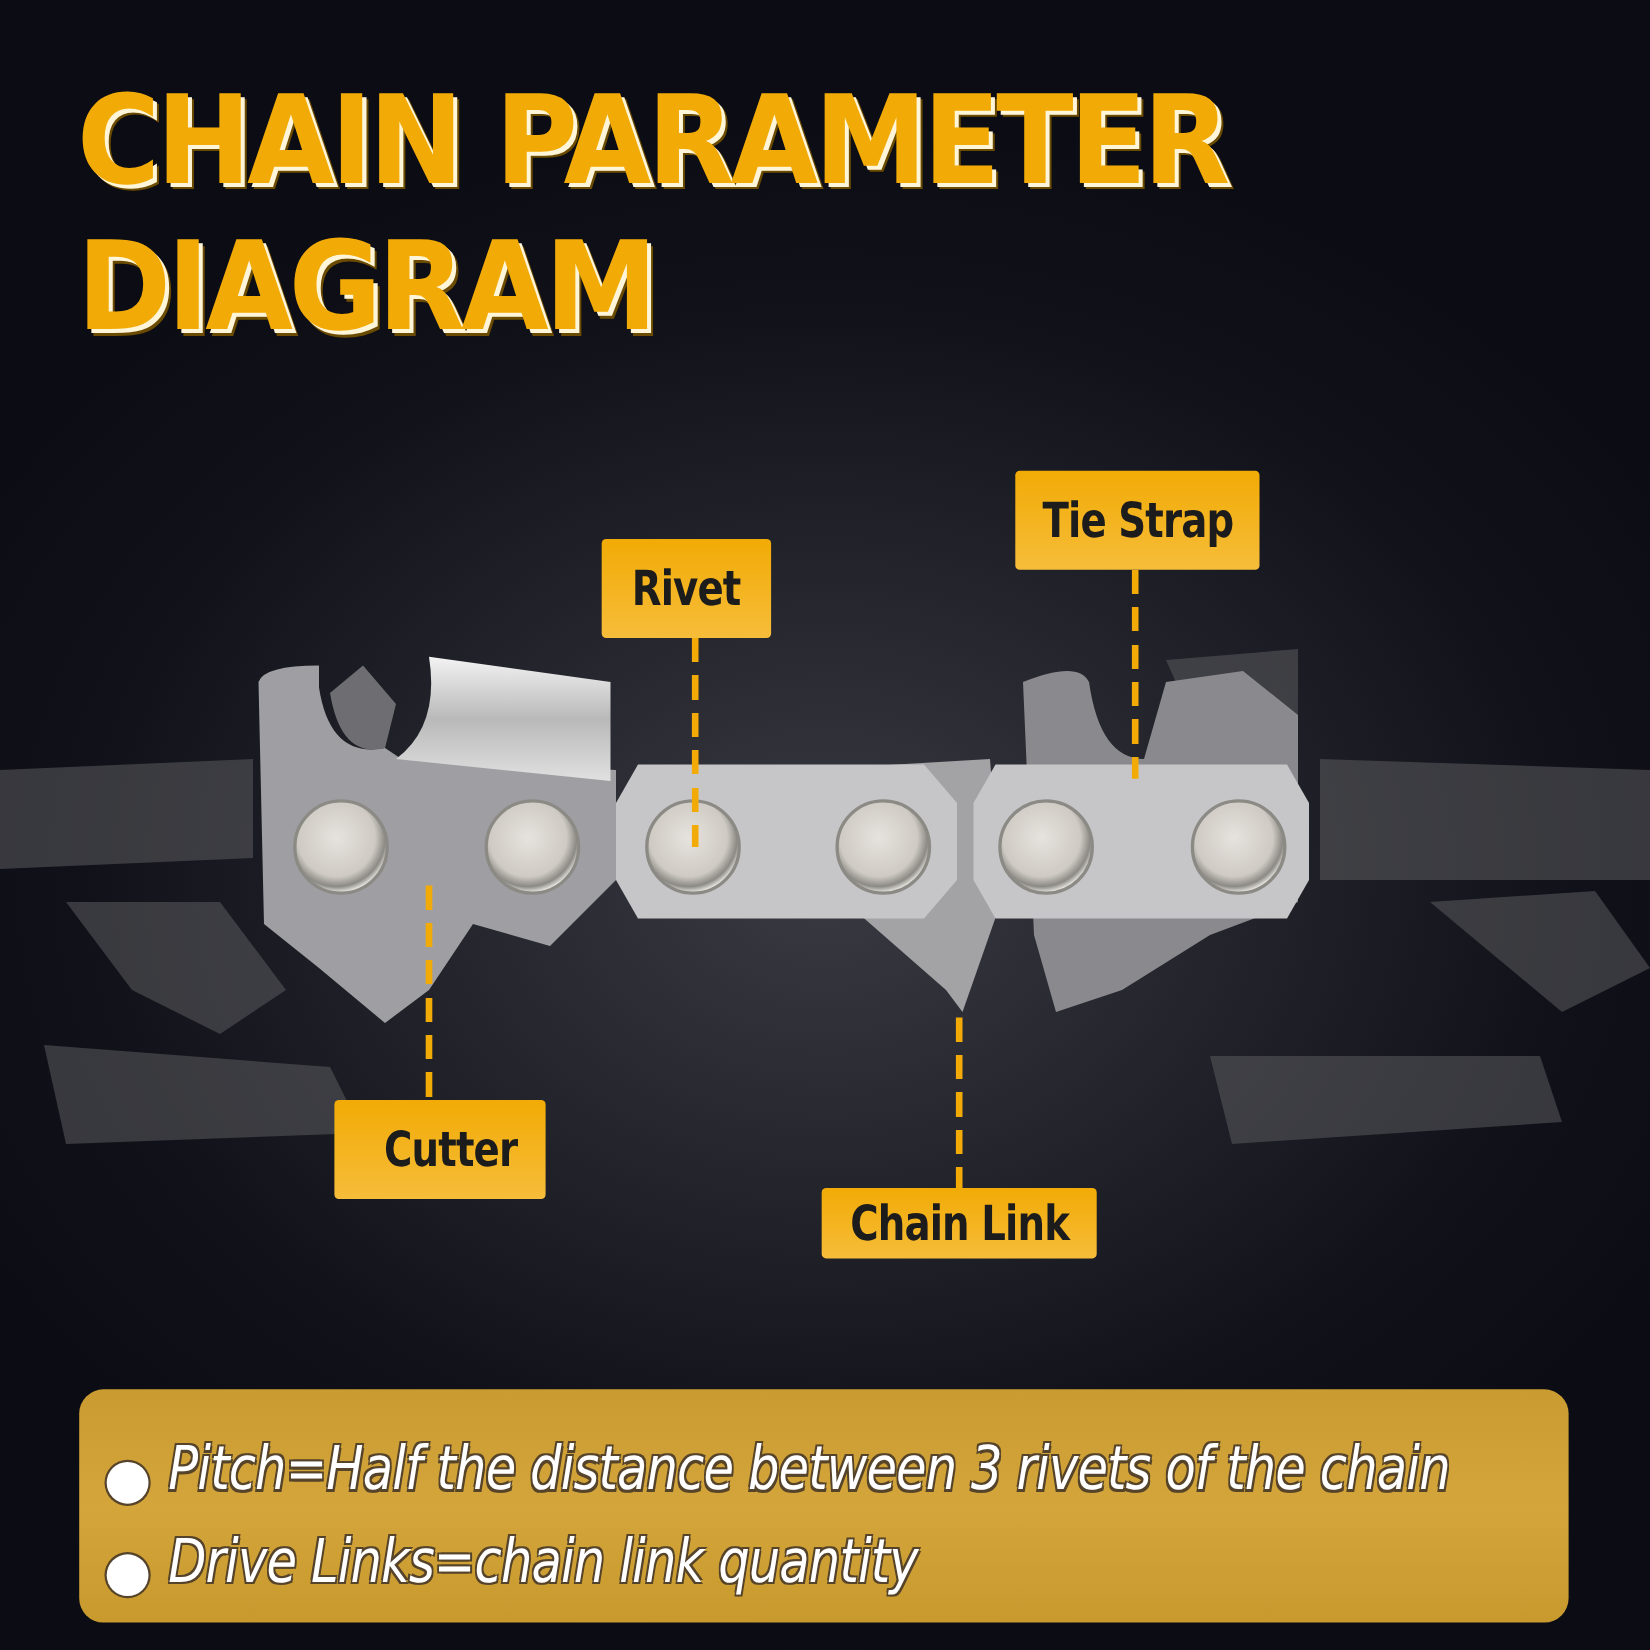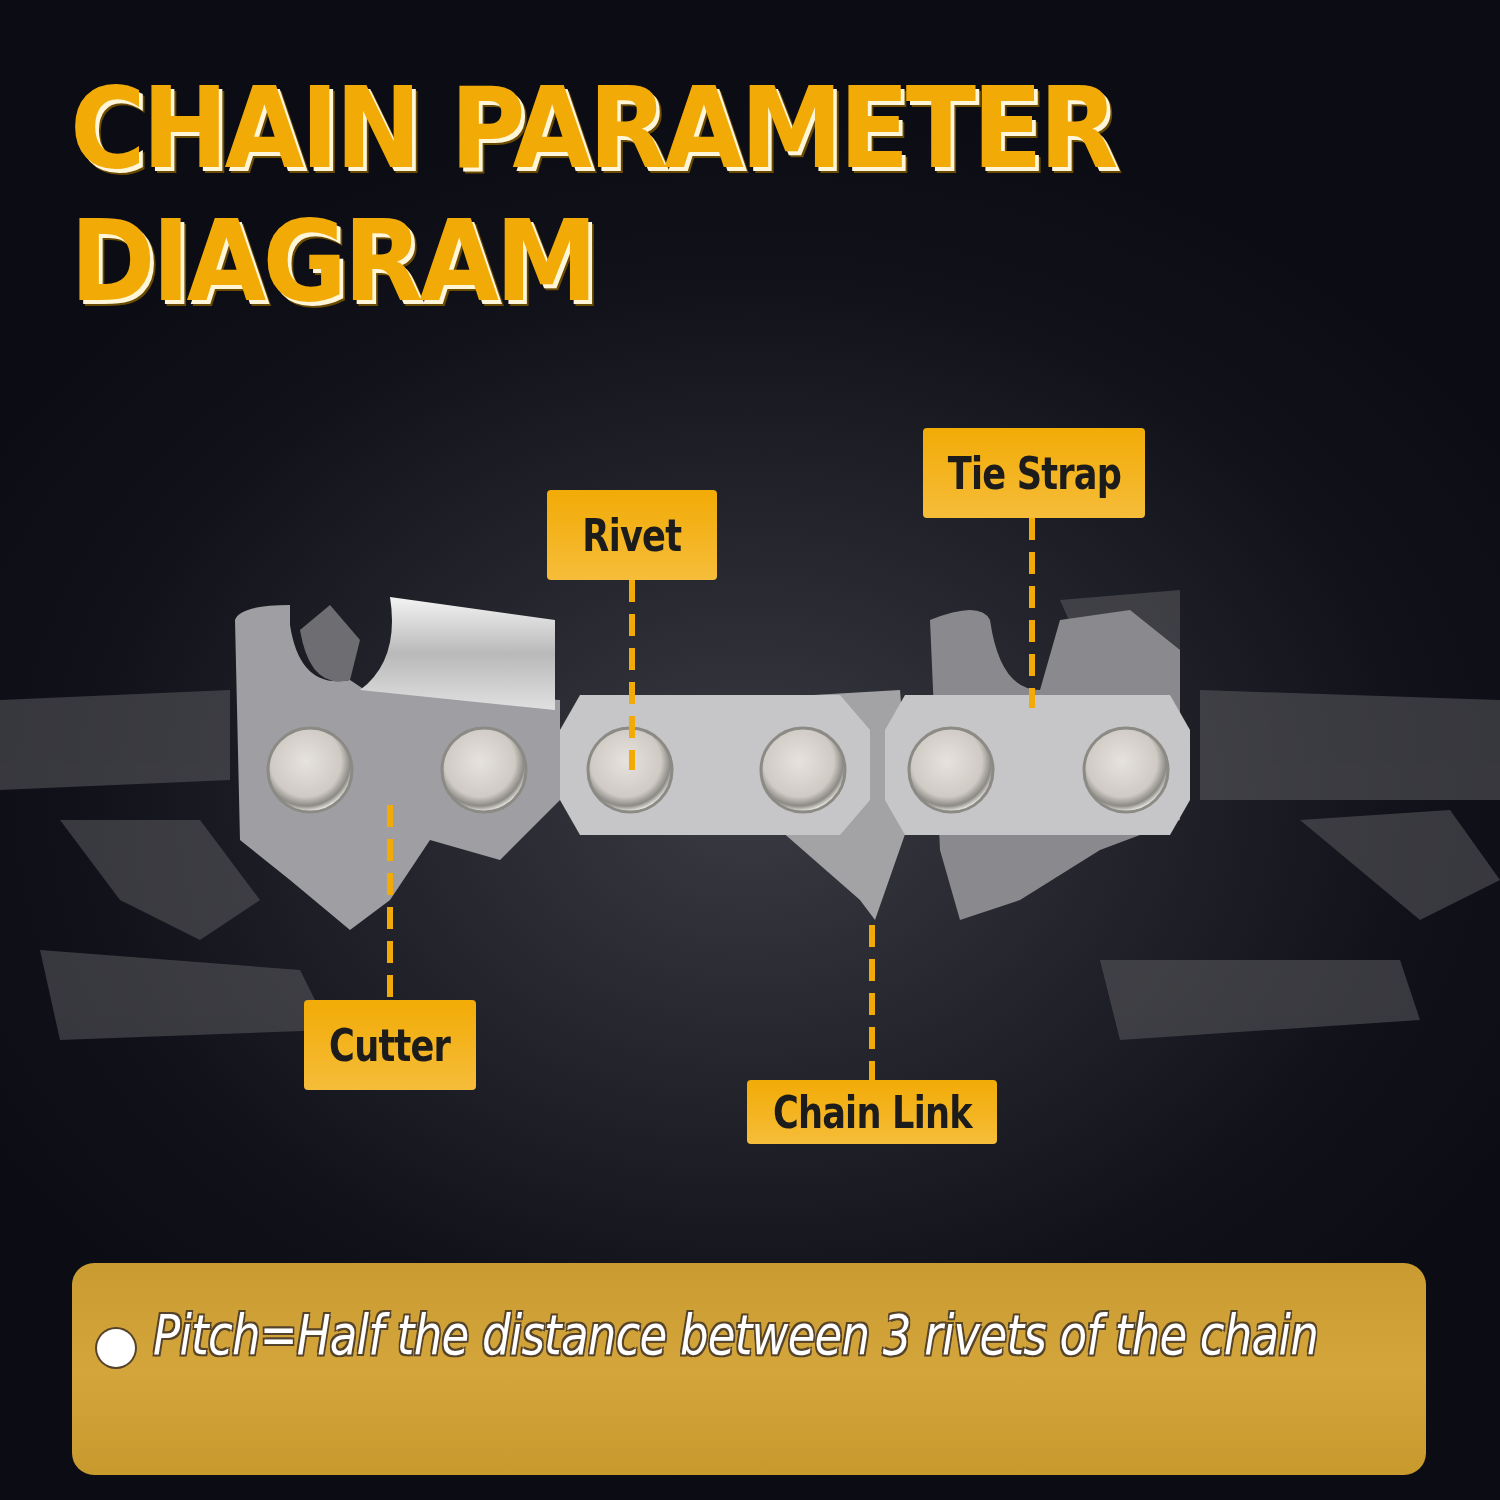--- a/index.html
+++ b/index.html
@@ -86,31 +86,35 @@
     <ellipse cx="951" cy="770" rx="42" ry="42" fill="url(#rv)" stroke="#8c8a85" stroke-width="3"></ellipse>
     <ellipse cx="1126" cy="770" rx="42" ry="42" fill="url(#rv)" stroke="#8c8a85" stroke-width="3"></ellipse>
   </g>
 </svg>
 
 <div class="dash" style="left:629px;top:580px;height:190px;"></div>
 <div class="dash" style="left:1029px;top:518px;height:190px;"></div>
 <div class="dash" style="left:387px;top:805px;height:200px;"></div>
 <div class="dash" style="left:869px;top:925px;height:160px;"></div>
 
-<div class="label" style="left:547px;top:490px;width:170px;height:90px;">
+<div class="label" style="left:547px;top:490px;width:154px;height:90px;">
   <span>Rivet</span>
 </div>
 <div class="label" style="left:923px;top:428px;width:222px;height:90px;">
   <span>Tie Strap</span>
 </div>
-<div class="label" style="left:304px;top:1000px;width:172px;height:90px;">
+<div class="label" style="left:304px;top:1000px;width:172px;height:90px;padding-left:20px;">
   <span>Cutter</span>
 </div>
 <div class="label" style="left:747px;top:1080px;width:250px;height:64px;">
   <span>Chain Link</span>
 </div>
 
 <div class="note">
   <div class="note-line" style="top:40px;">
     <span class="bullet"></span>
     <span class="txt">Pitch=Half the distance between 3 rivets of the chain</span>
   </div>
+  <div class="note-line" style="top:124px;">
+    <span class="bullet"></span>
+    <span class="txt">Drive Links=chain link quantity</span>
+  </div>
 </div>
 
 </body></html>

